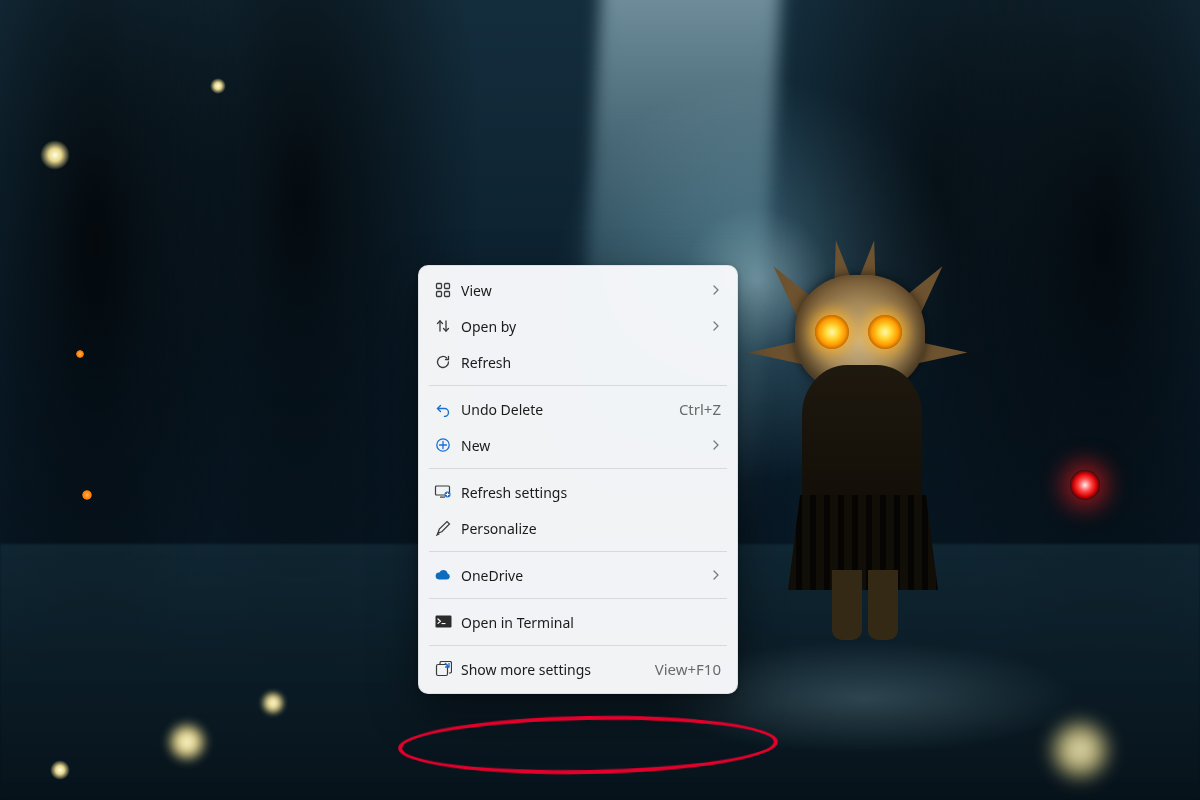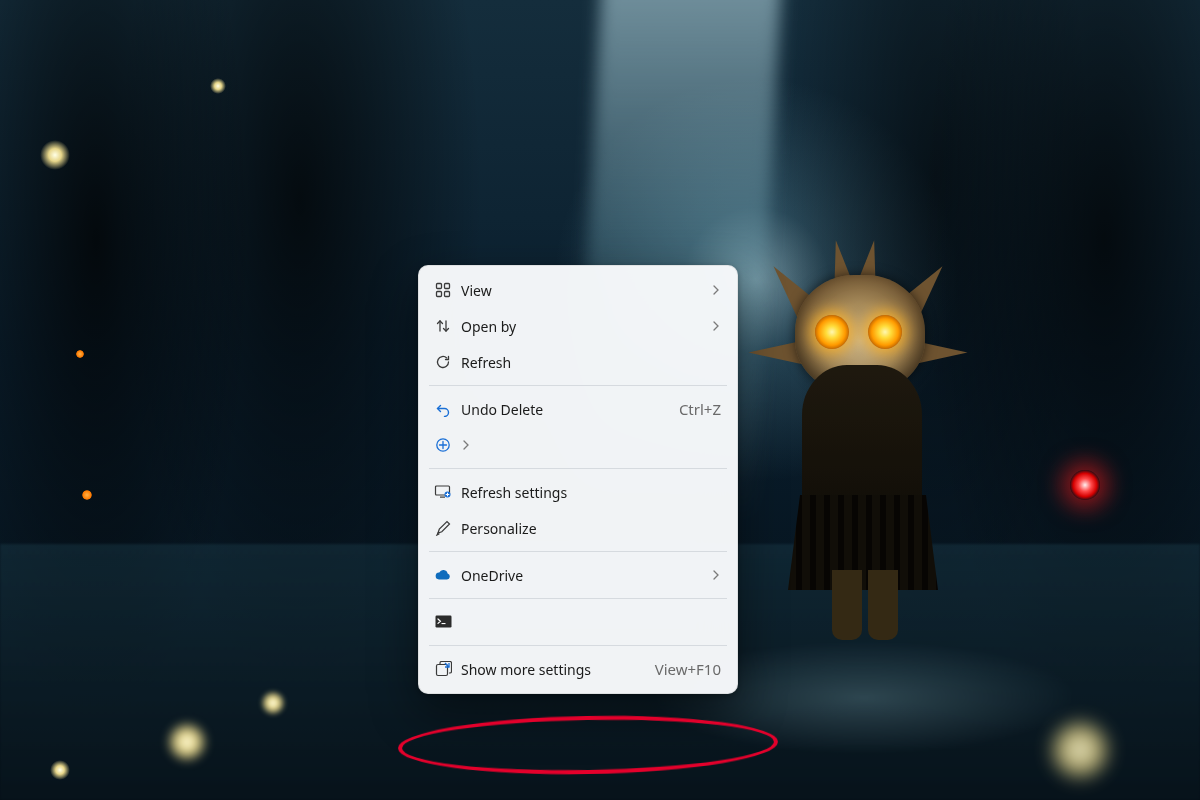--- a/index.html
+++ b/index.html
@@ -203,20 +203,21 @@
     <span class="mi-accel">Ctrl+Z</span>
   </div>
 
   <div class="menu-item">
     <span class="mi-icon" style="color:#1a6fd6">
       <svg width="16" height="16" viewBox="0 0 16 16" fill="none" stroke="currentColor" stroke-width="1.3">
         <circle cx="8" cy="8" r="6.2"></circle>
           <path d="M8 4.5v7M4.5 8h7" stroke-linecap="round"></path>
       </svg>
     </span>
+    <span class="mi-label">New</span>
     <span class="mi-sub">
       <svg width="10" height="10" viewBox="0 0 10 10">
           <path d="M3 1l4 4-4 4" fill="none" stroke="currentColor" stroke-width="1.3" stroke-linecap="round"></path>
         </svg>
     </span>
   </div>
 
   <div class="menu-sep"></div>
 
   <div class="menu-item">
@@ -260,20 +261,21 @@
   <div class="menu-sep"></div>
 
   <div class="menu-item">
     <span class="mi-icon">
       <svg width="17" height="14" viewBox="0 0 17 14">
         <rect x="0.5" y="0.5" width="16" height="12" rx="1.2" fill="#2b2b2b"></rect>
         <path d="M3 4l2.4 2.2L3 8.4" fill="none" stroke="#fff" stroke-width="1.2" stroke-linecap="round"></path>
         <rect x="6.5" y="8" width="4" height="1.1" fill="#fff"></rect>
       </svg>
     </span>
+    <span class="mi-label">Open in Terminal</span>
   </div>
 
   <div class="menu-sep"></div>
 
   <div class="menu-item">
     <span class="mi-icon">
       <svg width="17" height="16" viewBox="0 0 17 16" fill="none" stroke="#3a3a3a" stroke-width="1.2">
         <rect x="1.5" y="3.5" width="11" height="11" rx="1.5"></rect>
         <path d="M5 3.5V2a1.5 1.5 0 0 1 1.5-1.5H15A1.5 1.5 0 0 1 16.5 2v8.5A1.5 1.5 0 0 1 15 12h-1"></path>
         <path d="M10 2l4 4" stroke="#1a6fd6" stroke-width="1.5"></path>

